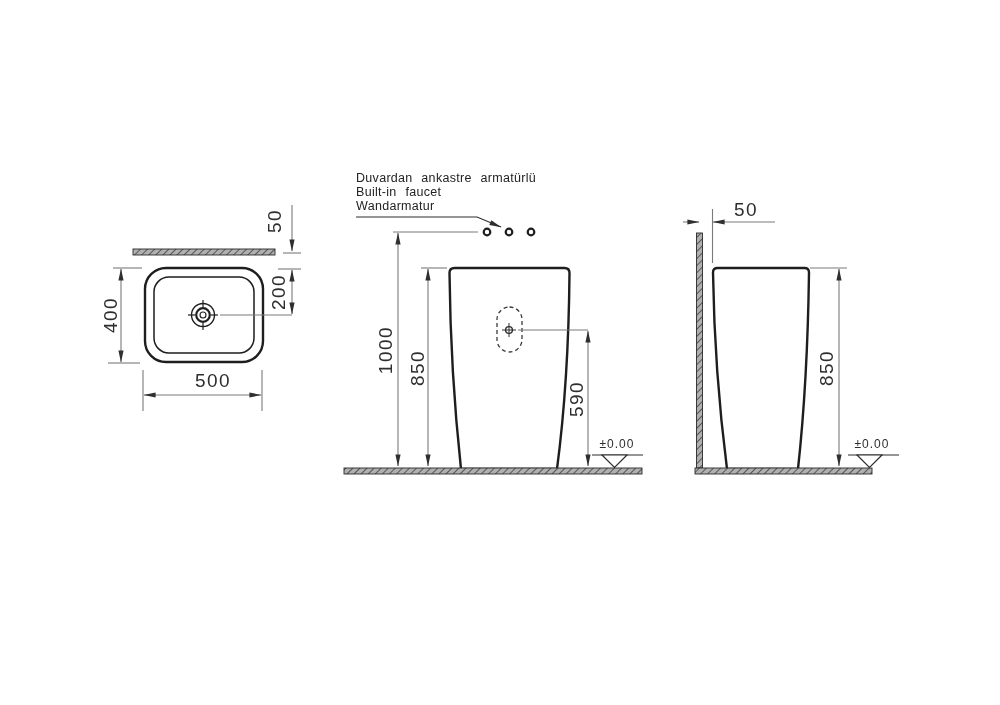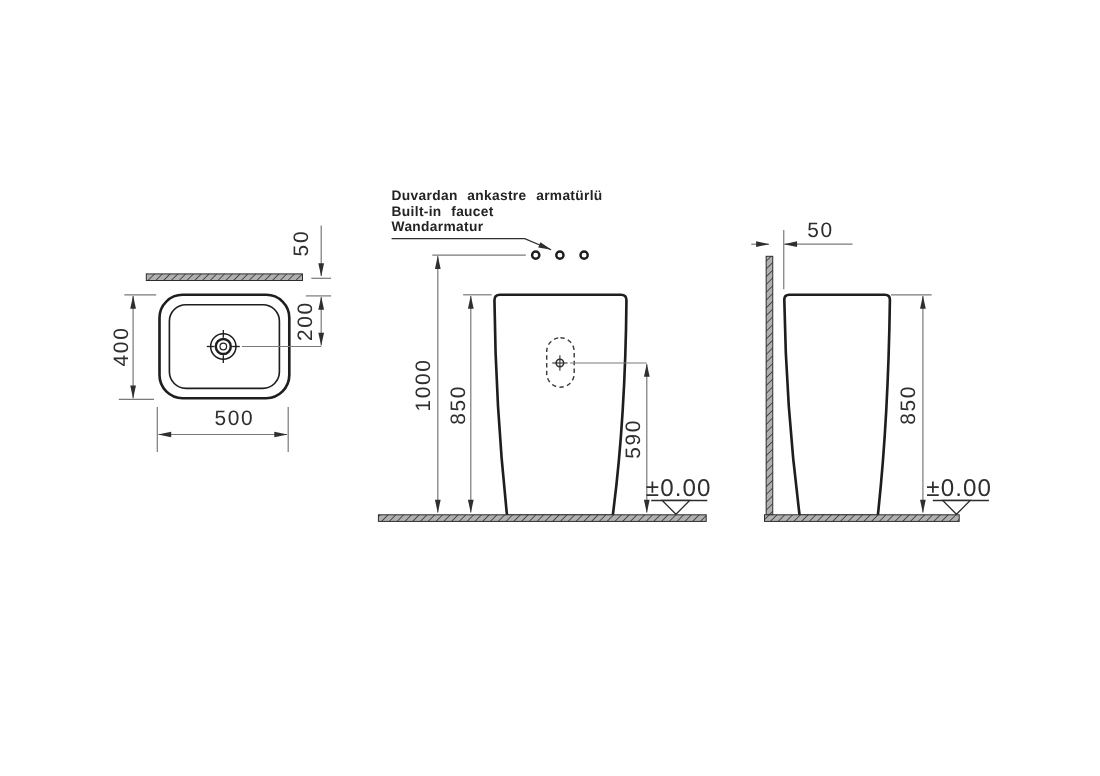--- a/index.html
+++ b/index.html
@@ -16,28 +16,28 @@
     color:#2e2e2e;
     white-space:nowrap;
     transform:translate(-50%,-50%);
   }
   .dim{
     font-size:19px;
     letter-spacing:1.5px;
   }
   .dim.v{transform:translate(-50%,-50%) rotate(-90deg);}
   .level-txt{
-    font-size:22px;
+    font-size:12px;
     letter-spacing:1px;
   }
   .note{
     position:absolute;
     left:356px;top:171px;
     font-size:12.5px;
-    font-weight:bold;
+    font-weight:normal;
     line-height:14.2px;
     letter-spacing:.3px;
     word-spacing:5px;
     color:#232323;
   }
   .note div{white-space:nowrap;}
 </style>
 </head>
 <body>
 

